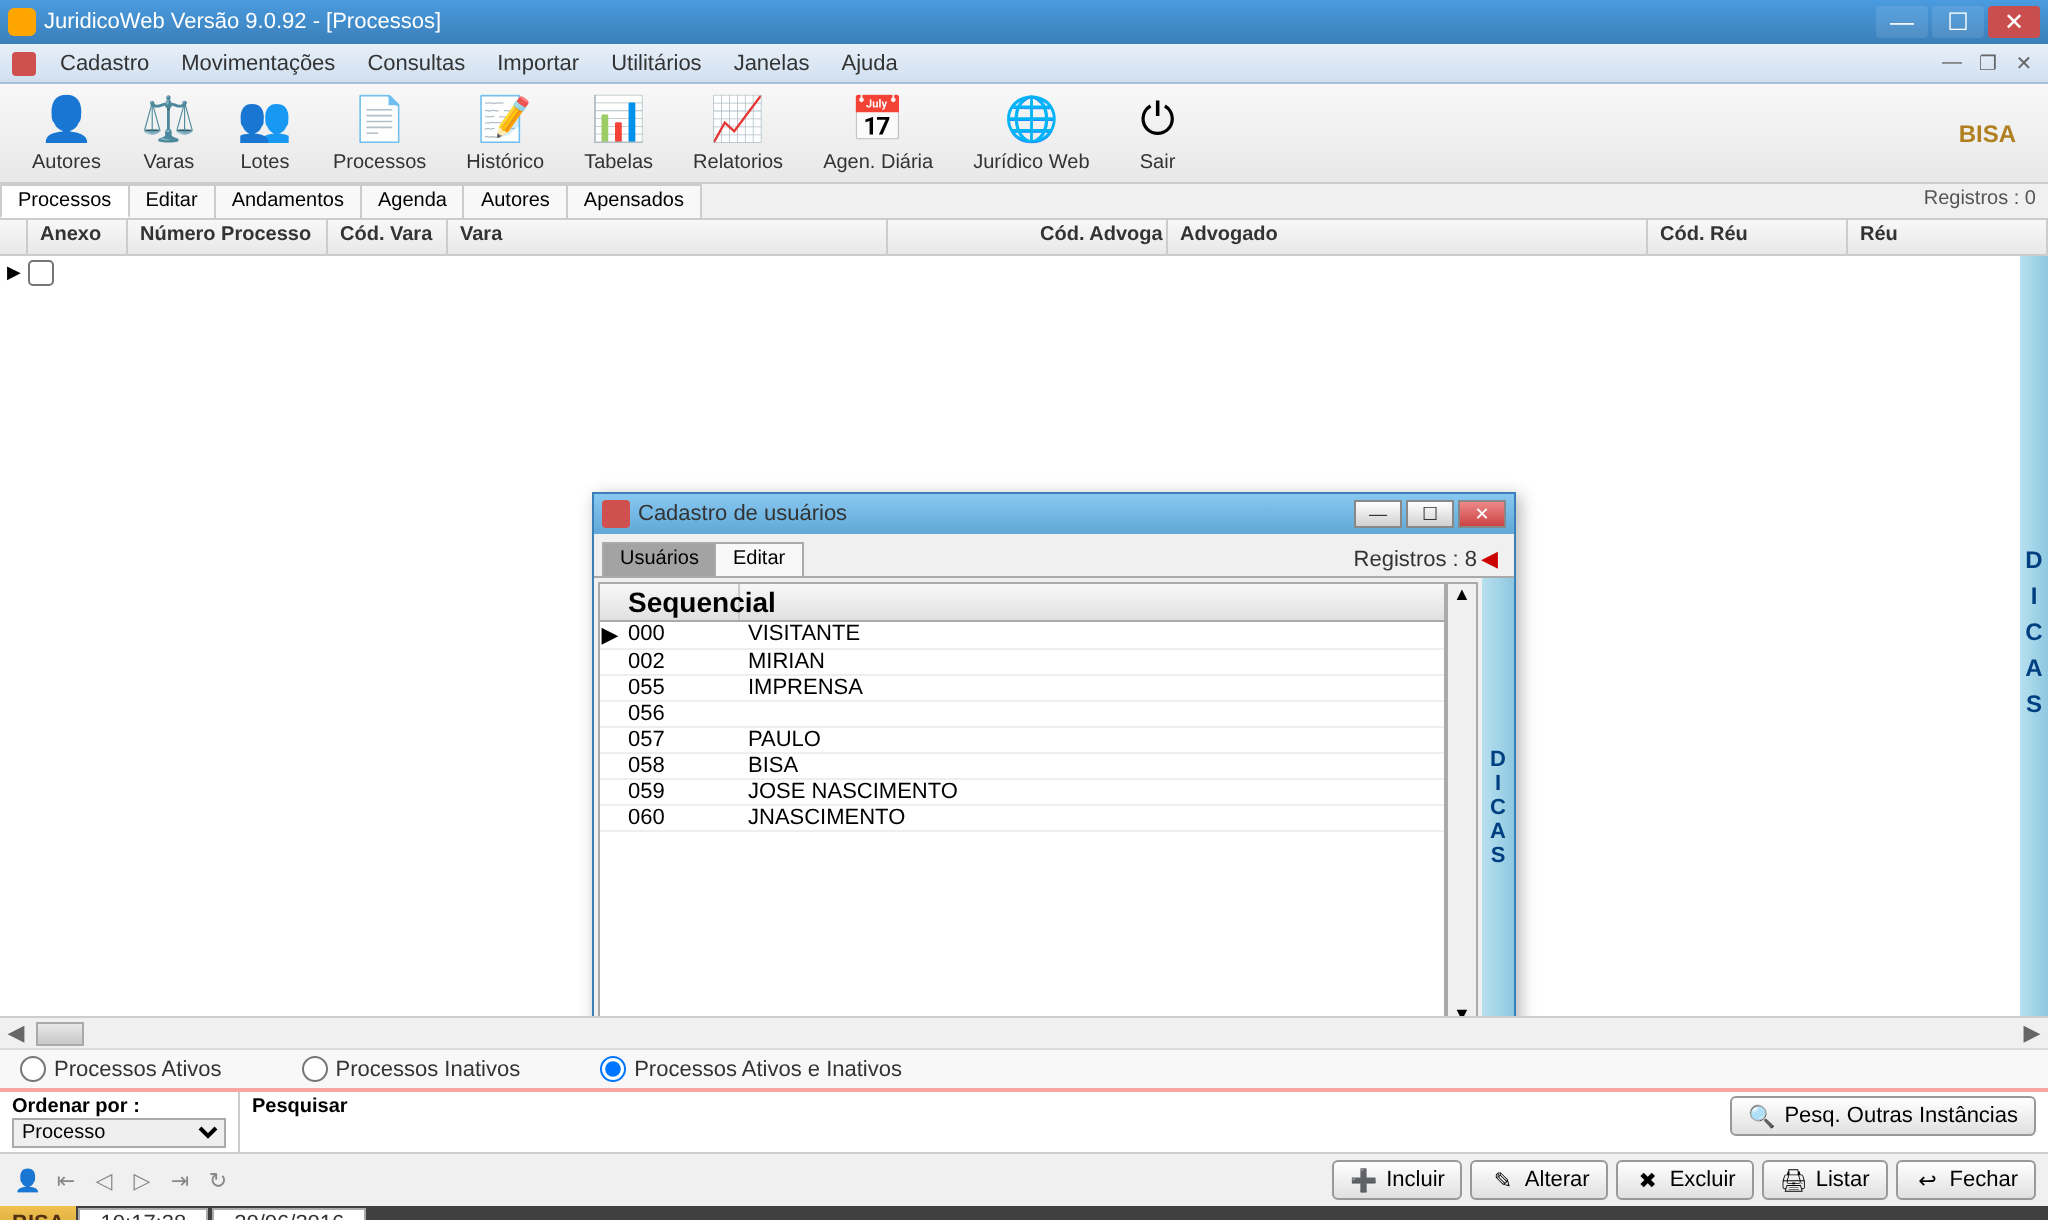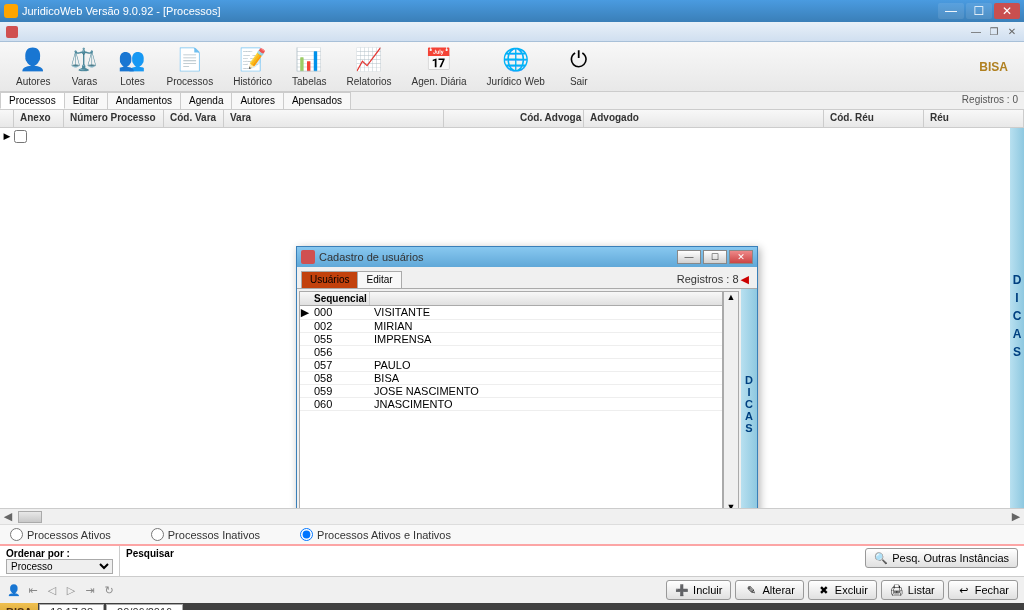--- a/index.html
+++ b/index.html
@@ -79,28 +79,28 @@
 .modal { position: absolute; left: 296px; top: 118px; width: 462px; background: #f0f0f0; border: 1px solid #3a7fb8; box-shadow: 2px 2px 8px rgba(0,0,0,0.3); }
 .modal .mtitle { background: linear-gradient(#88c8f0, #60a8d8); height: 20px; display: flex; align-items: center; padding: 0 4px; color: #333; font-size: 11px; }
 .modal .mtitle .mico { width: 14px; height: 14px; background: #d05050; margin-right: 4px; border-radius: 2px; }
 .modal .mtitle .mtxt { flex: 1; }
 .modal .mtitle .mbtns { display: flex; gap: 2px; }
 .modal .mtitle .mbtn { width: 24px; height: 14px; background: linear-gradient(#fff,#d0d0d0); border: 1px solid #888; display: flex; align-items: center; justify-content: center; font-size: 9px; cursor: pointer; }
 .modal .mtitle .mbtn.close { background: linear-gradient(#e88,#c44); color: #fff; }
 
 .modal .mtabs { display: flex; padding: 4px 4px 0 4px; border-bottom: 1px solid #aaa; position: relative; }
 .modal .mtabs .tab { padding: 2px 8px; border: 1px solid #aaa; border-bottom: none; background: #f8f8f8; margin-right: -1px; font-size: 10px; cursor: pointer; }
-.modal .mtabs .tab.active { background: #c2410c; }
+.modal .mtabs .tab.active { background: #a3a3a3; }
 .modal .mtabs .mreg { margin-left: auto; font-size: 10px; color: #333; padding: 2px 4px; }
 .modal .mtabs .mreg .arrow-red { color: #c00; margin-left: 2px; }
 
 .modal .mgrid { display: flex; height: 230px; }
 .modal .mgrid .gtable { flex: 1; border: 1px solid #aaa; background: #fff; margin: 2px 0 2px 2px; overflow: hidden; }
 .modal .mgrid .ghead { display: flex; background: linear-gradient(#f8f8f8,#e0e0e0); border-bottom: 1px solid #aaa; }
-.modal .mgrid .ghead .gc1 { width: 60px; padding: 1px 4px; font-weight: bold; font-size: 10px; border-right: 1px solid #ccc; }
+.modal .mgrid .ghead .gc1 { width: 60px; padding: 1px 4px; font-weight: bold; font-size: 14px; border-right: 1px solid #ccc; }
 .modal .mgrid .ghead .gc2 { flex: 1; padding: 1px 4px; font-weight: bold; font-size: 10px; }
 .modal .mgrid .ghead .gc0 { width: 10px; }
 .modal .mgrid .grow { display: flex; border-bottom: 1px solid #eee; font-size: 10px; }
 .modal .mgrid .grow .gc0 { width: 10px; text-align: center; }
 .modal .mgrid .grow .gc1 { width: 60px; padding: 0 4px; }
 .modal .mgrid .grow .gc2 { flex: 1; padding: 0 4px; }
 .modal .mgrid .vscroll { width: 16px; background: #f0f0f0; border: 1px solid #aaa; margin: 2px 2px 2px 0; display: flex; flex-direction: column; }
 .modal .mgrid .vscroll .va { height: 14px; text-align: center; font-size: 9px; cursor: pointer; }
 .modal .mgrid .vscroll .vt { flex: 1; }
 .modal .mgrid .dside { width: 16px; background: linear-gradient(90deg,#b8e0f0,#8ec8e0); display: flex; flex-direction: column; align-items: center; justify-content: center; color: #004080; font-weight: bold; font-size: 11px; }
@@ -113,20 +113,29 @@
   <div class="title">JuridicoWeb Versão 9.0.92 - [Processos]</div>
   <div class="win-btns">
     <div class="win-btn">—</div>
     <div class="win-btn">☐</div>
     <div class="win-btn close">✕</div>
   </div>
 </div>
 
 <div class="menubar">
   <div class="menu-icon"></div>
+  <div id="menu-items" style="display: flex;">
+      <div class="menu-item">Cadastro</div>
+      <div class="menu-item">Movimentações</div>
+      <div class="menu-item">Consultas</div>
+      <div class="menu-item">Importar</div>
+      <div class="menu-item">Utilitários</div>
+      <div class="menu-item">Janelas</div>
+      <div class="menu-item">Ajuda</div>
+    </div>
   <div class="sub-btns">
     <div class="sub-btn">—</div>
     <div class="sub-btn">❐</div>
     <div class="sub-btn">✕</div>
   </div>
 </div>
 
 <div class="toolbar">
   <div id="toolbar-items" style="display:flex;">
       <div class="tool">

